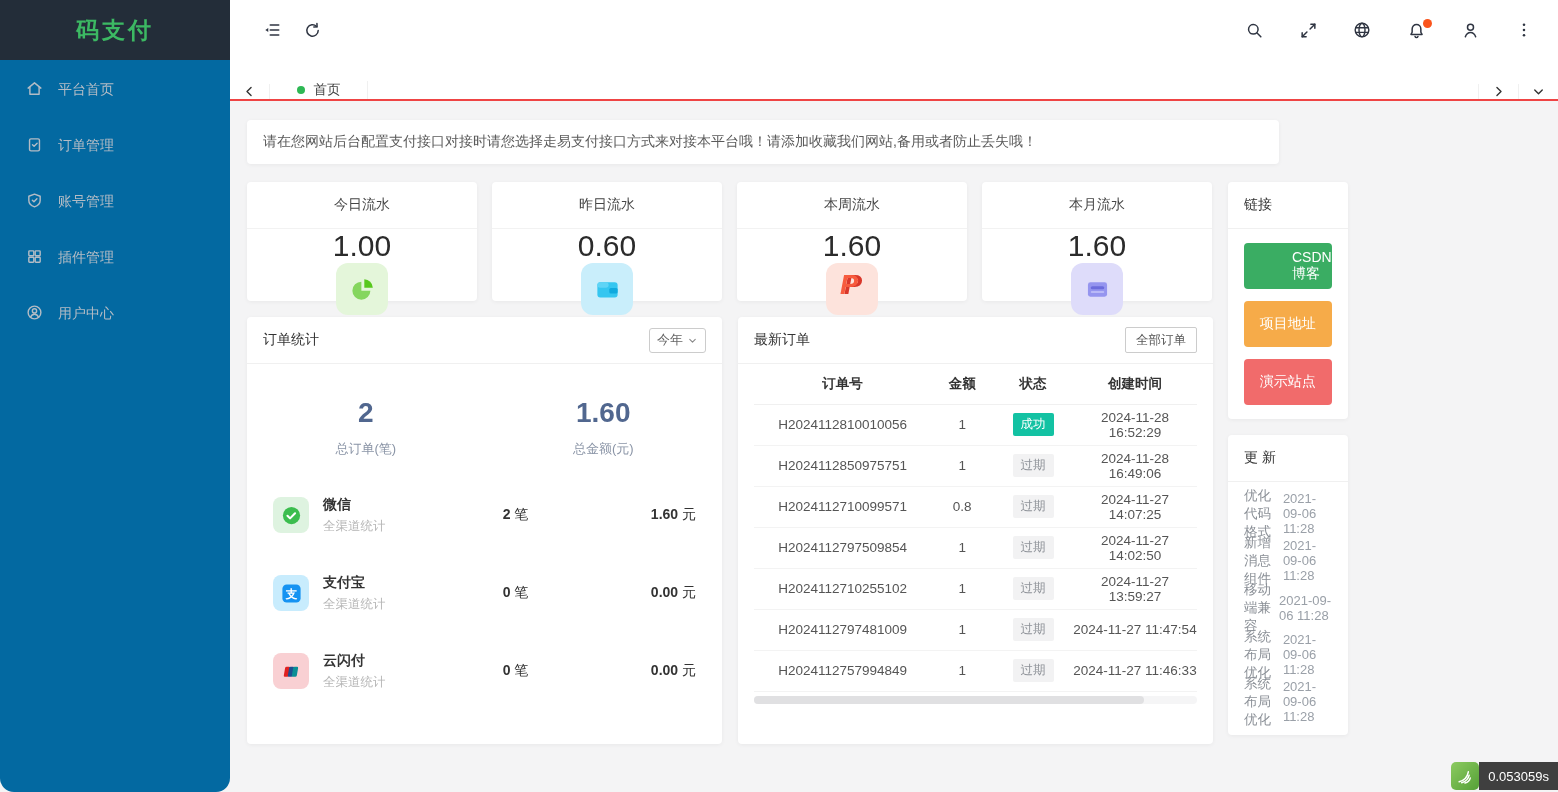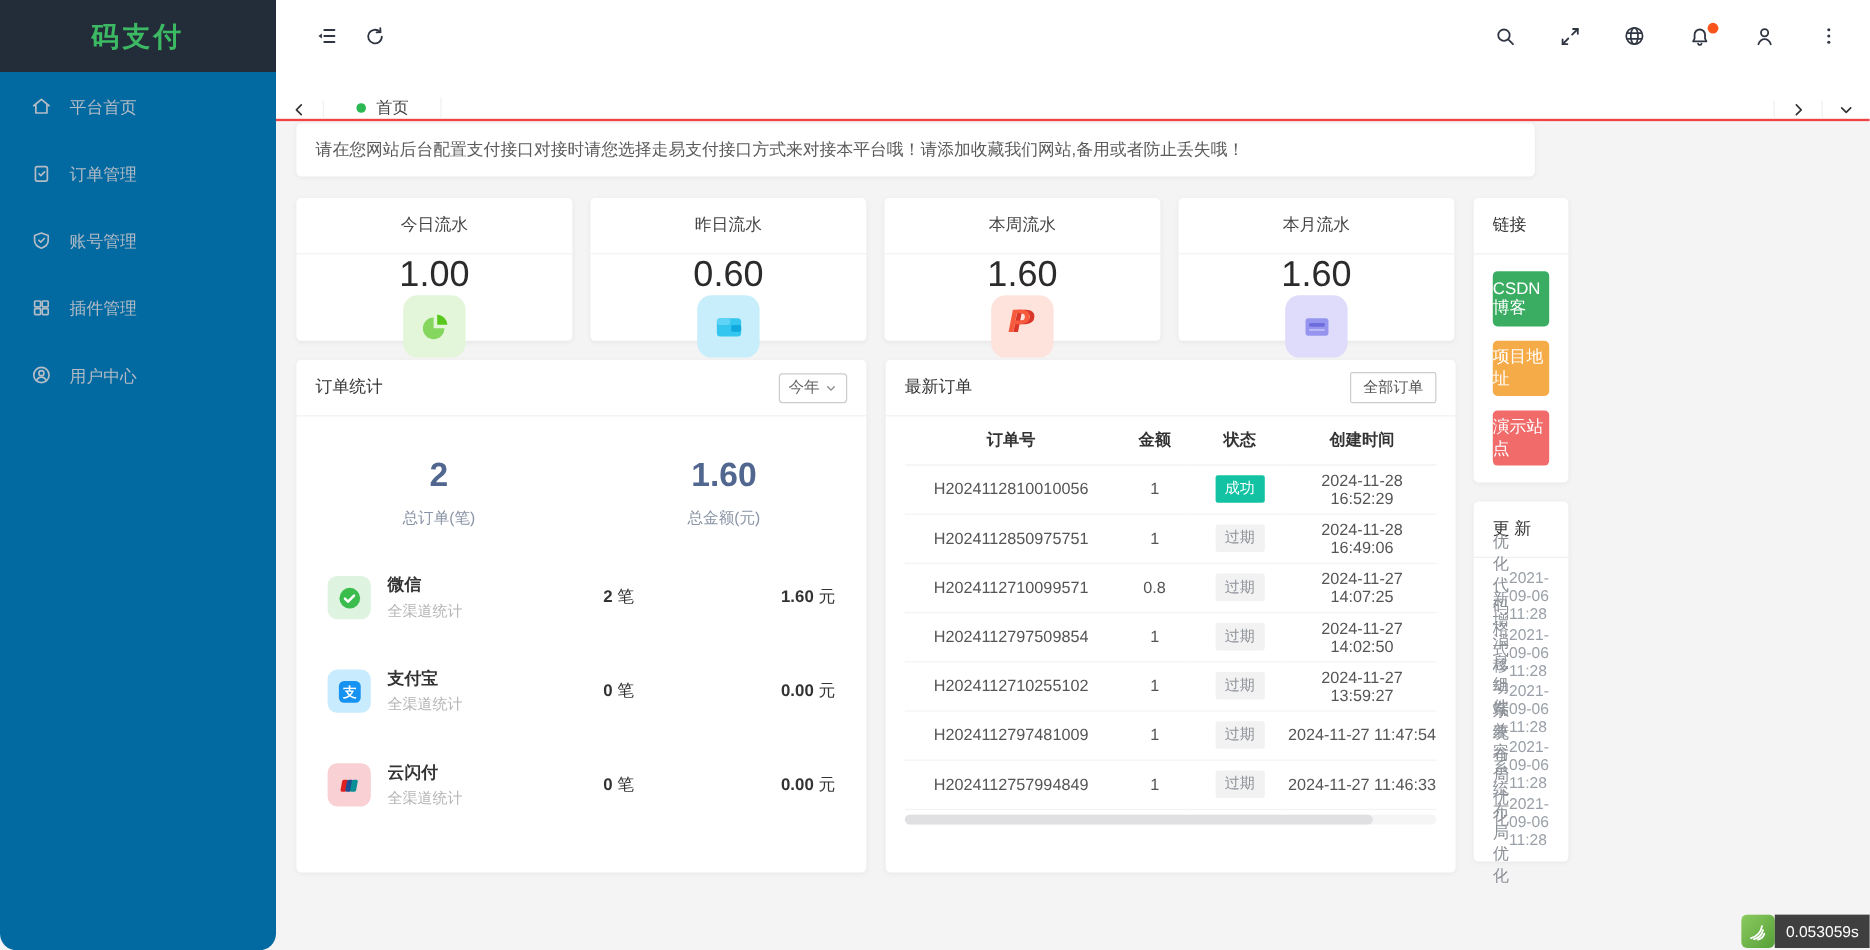--- a/index.html
+++ b/index.html
@@ -27,21 +27,21 @@
   .tabbar { position:fixed; left:230px; top:60px; right:0; height:41px; background:#fff;
     border-bottom:2px solid #ef4444; display:flex; align-items:flex-end; z-index:20; }
   .tab-nav { width:40px; display:flex; align-items:center; justify-content:center; color:#333; cursor:pointer; }
   .bd-r { border-right:1px solid #f0f0f0; } .bd-l { border-left:1px solid #f0f0f0; }
   .tab-item { width:98px; display:flex; align-items:center; justify-content:center; gap:9px;
     font-size:13.5px; color:#444; cursor:pointer; }
   .tab-dot { width:8px; height:8px; border-radius:50%; background:#2eb854; }
   .tab-fill { flex:1; }
 
   
-  .content { position:absolute; left:230px; top:84px; width:1067px; padding:19px 18px 0 17px; }
+  .content { position:absolute; left:230px; top:101px; width:1067px; padding:19px 18px 0 17px; }
   .card { background:#fff; border-radius:4px; box-shadow:0 1px 4px rgba(0,0,0,.05); }
   .notice { padding:13px 16px; font-size:14px; color:#5a5a5a; margin-bottom:18px; }
 
   .main-grid { display:flex; }
   .left-col { width:966px; margin-right:15px; }
   .right-col { width:312px; }
 
   
   .stats-row { display:flex; gap:15px; margin-bottom:16px; }
   .stat-card { width:230px; height:119px; }
@@ -95,21 +95,21 @@
   .st-success { background:#13c2a3; color:#fff; }
   .st-expired { background:#f2f2f3; color:#8f9399; }
   .hscroll { margin:4px 16px 0; height:8px; background:#f5f5f6; border-radius:4px; position:relative; }
   .hscroll-thumb { position:absolute; left:0; top:0; height:8px; width:88%; background:#e0e0e2; border-radius:4px; cursor:pointer; }
 
   
   .link-card { margin-bottom:16px; }
   .link-body { padding:14px 16px 2px; }
   .link-btn { height:46px; border-radius:4px; color:#fff; font-size:14px; display:flex;
     align-items:center; justify-content:center; margin-bottom:12px; cursor:pointer; }
-  .lb-green { background:#3aad63; } .lb-orange { background:#f6ab49; } .lb-red { background:#f16b6b; }
+  .lb-green { background:#3aad63;padding-left:48px; } .lb-orange { background:#f6ab49; } .lb-red { background:#f16b6b; }
   .update-body { padding:8px 16px 10px; }
   .update-row { height:47px; display:flex; align-items:center; justify-content:space-between; }
   .update-label { font-size:13.5px; color:#8b9097; }
   .update-date { font-size:13px; color:#9aa0a8; }
 
   
   .timing { position:fixed; right:0; bottom:2px; display:flex; align-items:center; z-index:40; }
   .tp-icon { width:28px; height:28px; border-radius:5px; background:linear-gradient(135deg,#8ccB60,#55a037);
     display:flex; align-items:center; justify-content:center; }
   .tp-label { height:28px; background:#3f3f3f; color:#fff; font-size:13px; padding:0 9px;

